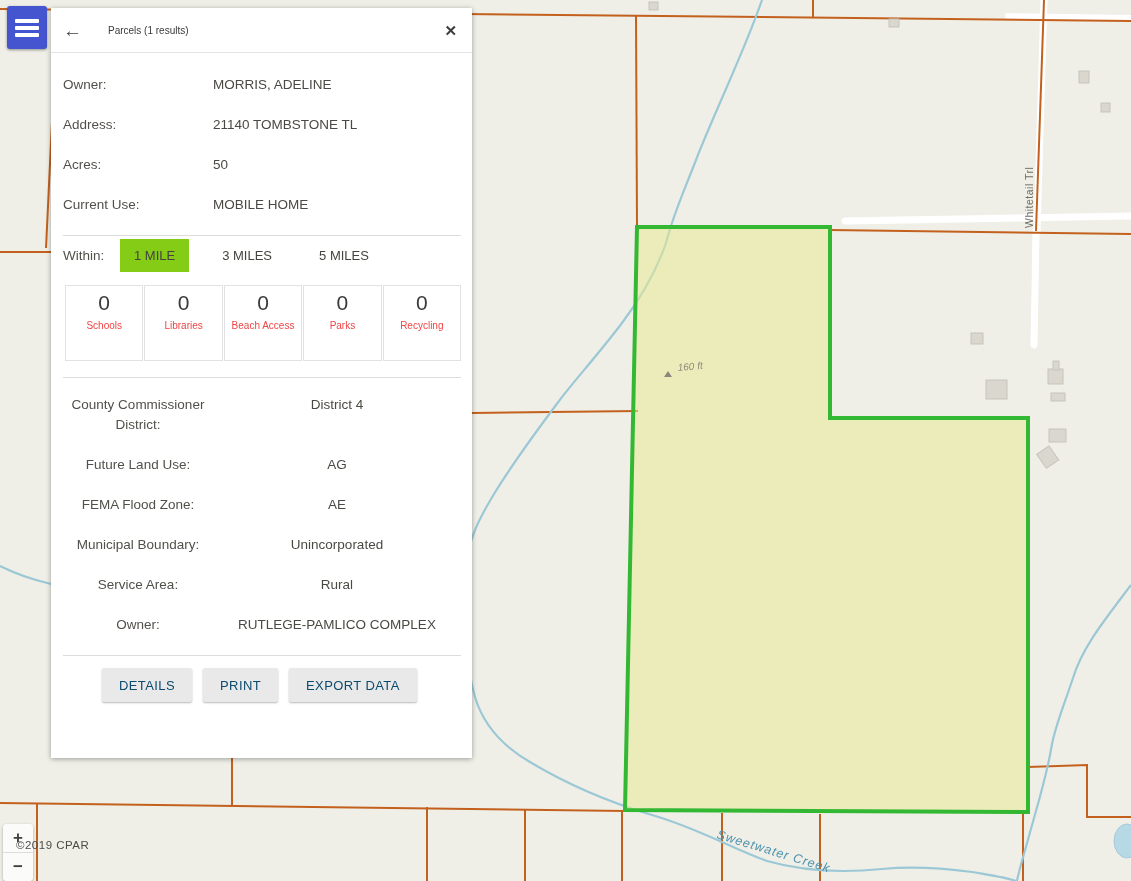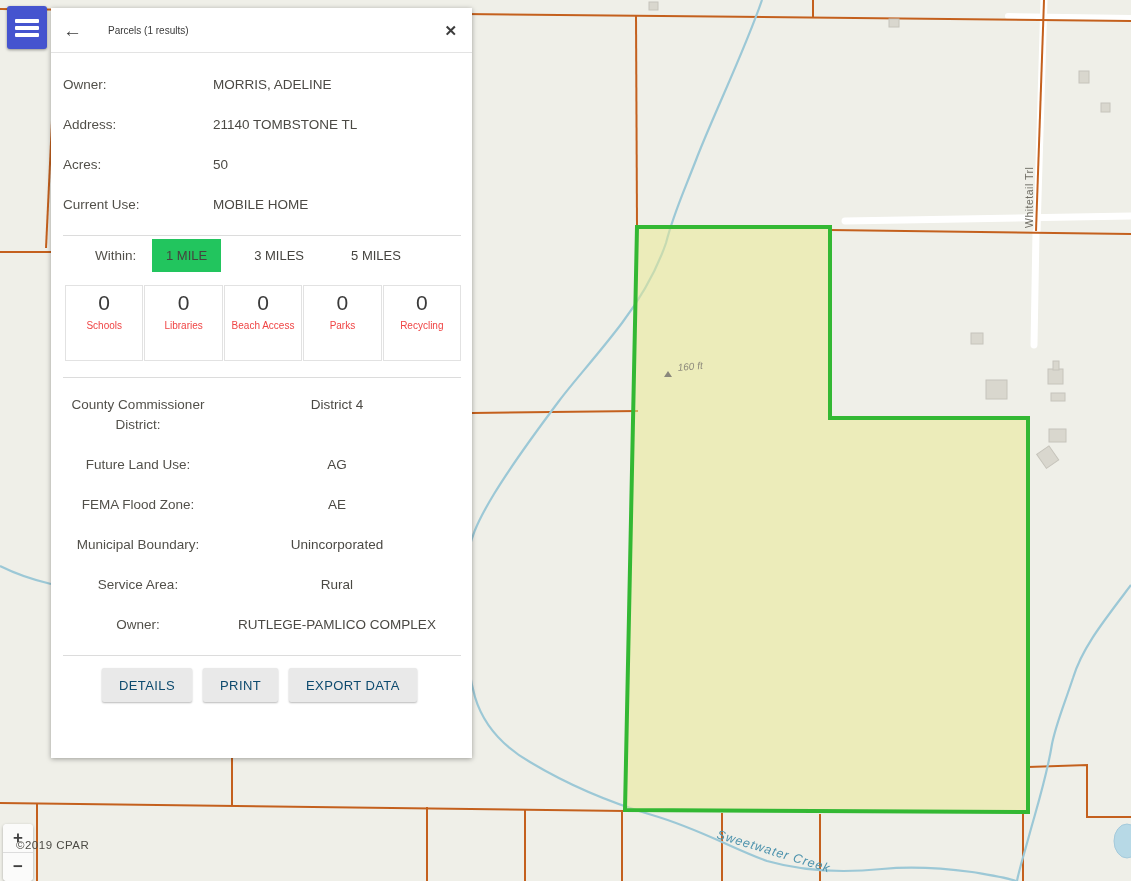--- a/index.html
+++ b/index.html
@@ -23,25 +23,25 @@
     box-shadow:0 1px 5px rgba(0,0,0,.35);color:#52504a;font-size:13.5px;box-sizing:border-box;}
   .panel-header{height:44px;border-bottom:1px solid #e3e3e3;display:flex;align-items:center;}
   .back-ic{margin-left:12px;font-size:19px;font-weight:bold;color:#3d3d3d;cursor:pointer;line-height:1;}
   .panel-title{margin-left:26px;font-size:10px;color:#3a3a3a;}
   .close-ic{margin-left:auto;margin-right:15px;font-size:15px;font-weight:bold;color:#3d3d3d;cursor:pointer;line-height:1;}
   .panel-body{padding:0 11px 0 12px;}
   .kv{display:grid;grid-template-columns:150px 1fr;line-height:20px;margin-bottom:20px;}
   .kv .v{color:#4b4944;}
   .fields{margin-top:22px;}
   .divider{border:none;border-top:1px solid #dcdcdc;margin:0;}
-  .within-row{display:flex;align-items:center;margin-top:3px;height:33px;margin-left:32px;}
+  .within-row{display:flex;align-items:center;margin-top:3px;height:33px;}
   .within-label{width:57px;}
   .tab{padding:0 14px;height:33px;display:flex;align-items:center;font-size:13px;color:#45443f;
     cursor:pointer;margin-right:19px;background:transparent;border:none;font-family:inherit;}
-  .tab.selected{background:#22c55e;}
+  .tab.selected{background:#84cc16;}
   .cards{display:flex;align-items:flex-start;gap:1px;margin-top:13px;margin-bottom:16px;margin-left:2px;}
   .card{width:77px;height:70px;border:1px solid #e2e2e2;background:#fff;text-align:center;
     padding-top:4px;box-sizing:content-box;cursor:pointer;}
   .card .num{font-size:21px;color:#3a3a3a;line-height:26px;}
   .card .lbl{font-size:10px;color:#ef4444;line-height:19px;}
   .details{margin-top:17px;text-align:center;}
   .actions{display:flex;gap:11px;margin-top:12px;margin-left:39px;}
   .btn{background:#e9e9e9;border:none;border-radius:2px;padding:0 17px;height:34px;font-size:13px;
     color:#0c4a6e;letter-spacing:.4px;box-shadow:0 1px 2px rgba(0,0,0,.28);cursor:pointer;
     font-family:inherit;}

